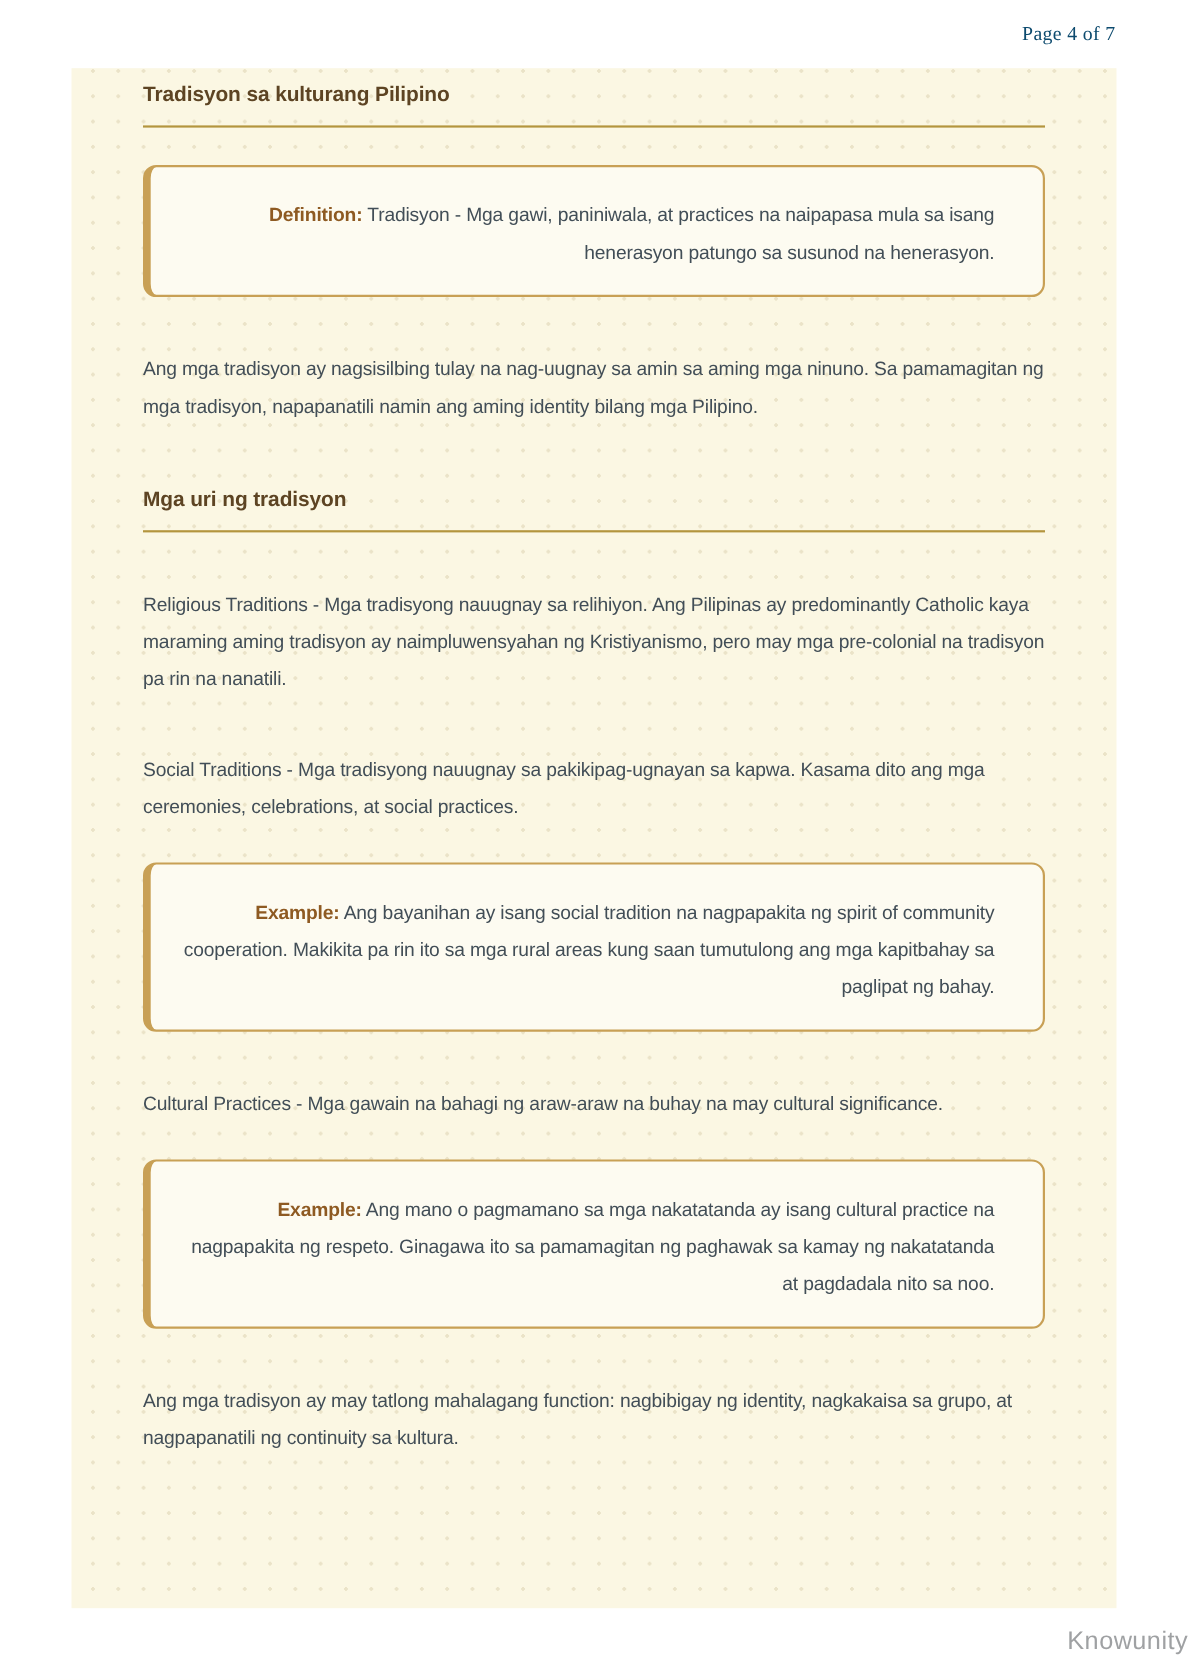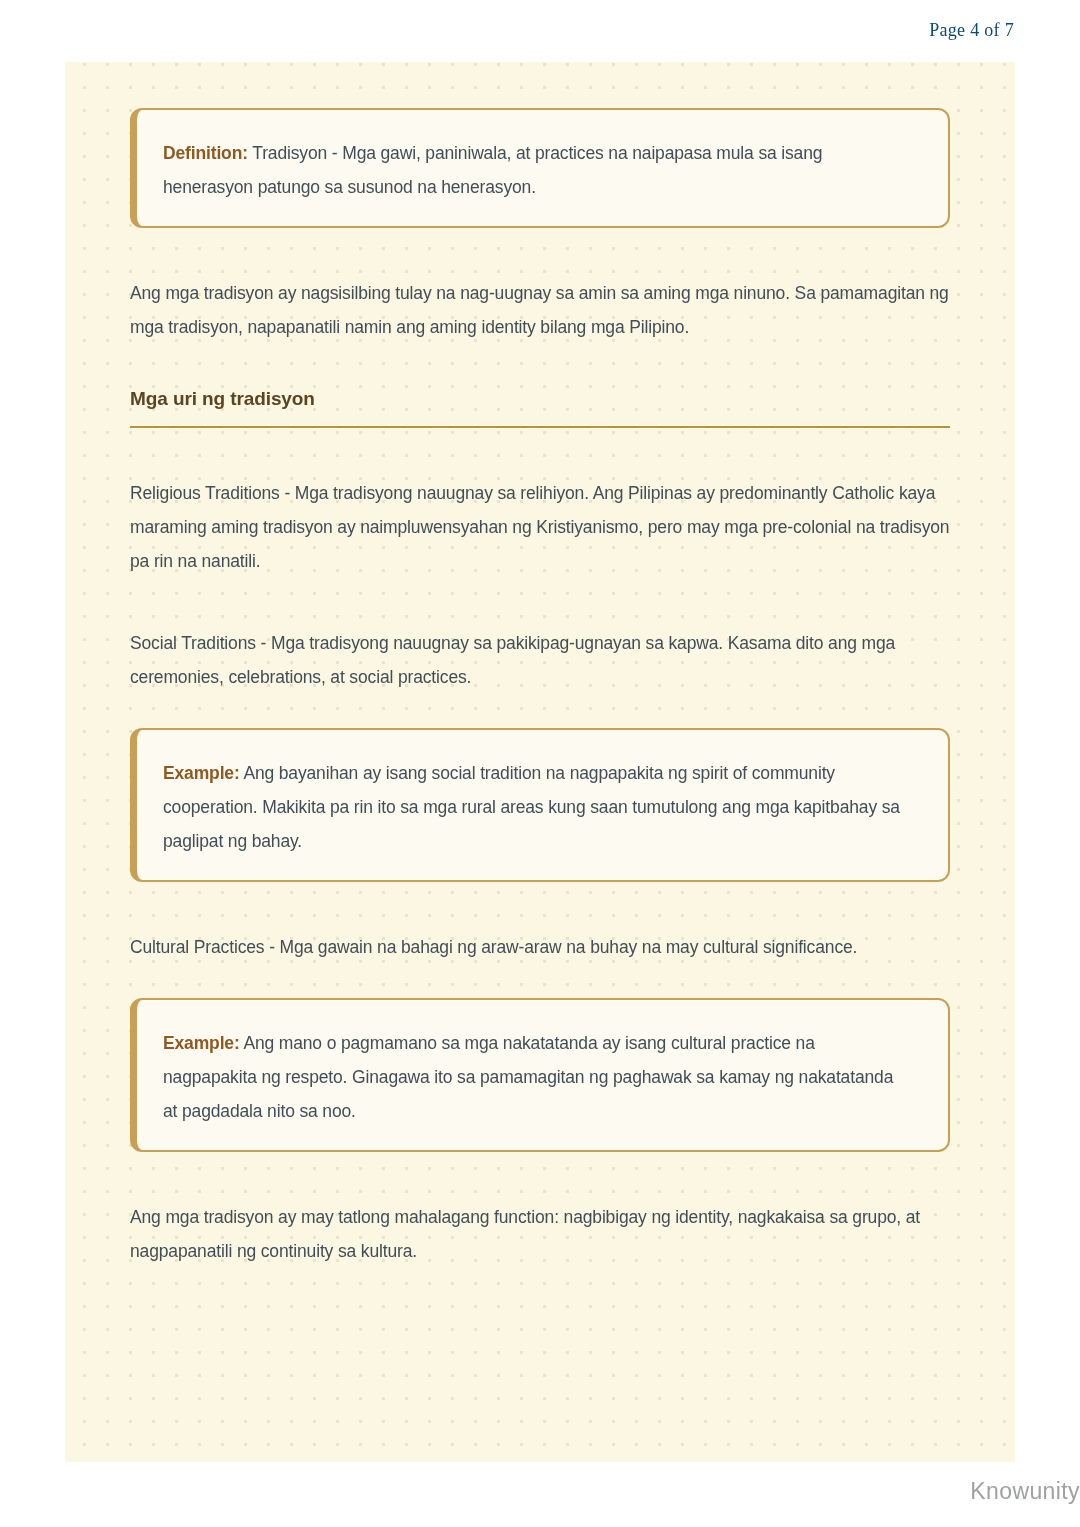--- a/index.html
+++ b/index.html
@@ -39,37 +39,38 @@
   h2.section-heading {
     font-size: 19px;
     font-weight: 700;
     color: #5d4423;
     line-height: 26px;
     padding-bottom: 14px;
     border-bottom: 2px solid #b3953e;
     letter-spacing: -0.1px;
   }
 
-  h2.spaced { margin-top: 42px; }
+  h2.spaced { margin-top: 56px; }
 
   p.body-text {
     font-size: 17.5px;
     line-height: 34px;
     color: #424e57;
     letter-spacing: -0.15px;
     margin-top: 48px;
   }
 
   .callout-box {
     margin-top: 34px;
     background: #fdfbf1;
     border: 2px solid #c8a055;
     border-left: 7px solid #c8a055;
     border-radius: 12px;
     padding: 26px 44px 22px 26px;
+    text-align: right;
   }
 
   .callout-box p {
     font-size: 17.5px;
     line-height: 34px;
     color: #424e57;
     letter-spacing: -0.15px;
   }
 
   .callout-label {
@@ -88,20 +89,21 @@
     letter-spacing: 0.4px;
   }
 </style>
 </head>
 <body>
 
 <div class="page-number">Page 4 of 7</div>
 
 <div class="document">
 
+  <h2 class="section-heading">Tradisyon sa kulturang Pilipino</h2>
 
   <div class="callout-box">
     <p><span class="callout-label">Definition:</span> <span>Tradisyon - Mga gawi, paniniwala, at practices na naipapasa mula sa isang henerasyon patungo sa susunod na henerasyon.</span></p>
   </div>
 
   <p class="body-text">Ang mga tradisyon ay nagsisilbing tulay na nag-uugnay sa amin sa aming mga ninuno. Sa pamamagitan ng mga tradisyon, napapanatili namin ang aming identity bilang mga Pilipino.</p>
 
   <h2 class="section-heading spaced">Mga uri ng tradisyon</h2>
 
   <p class="body-text">Religious Traditions - Mga tradisyong nauugnay sa relihiyon. Ang Pilipinas ay predominantly Catholic kaya maraming aming tradisyon ay naimpluwensyahan ng Kristiyanismo, pero may mga pre-colonial na tradisyon pa rin na nanatili.</p>

